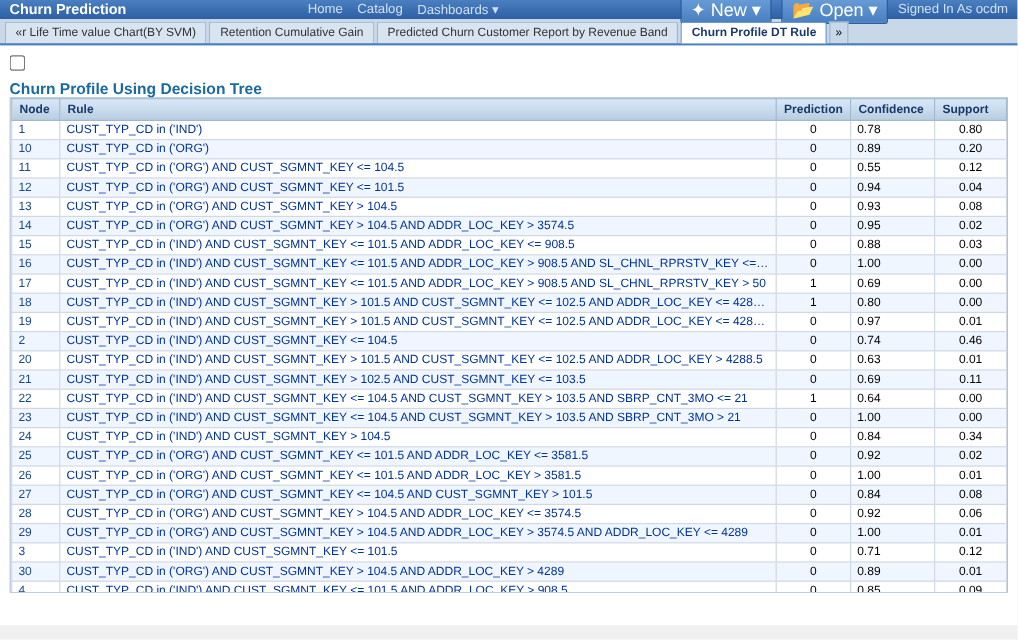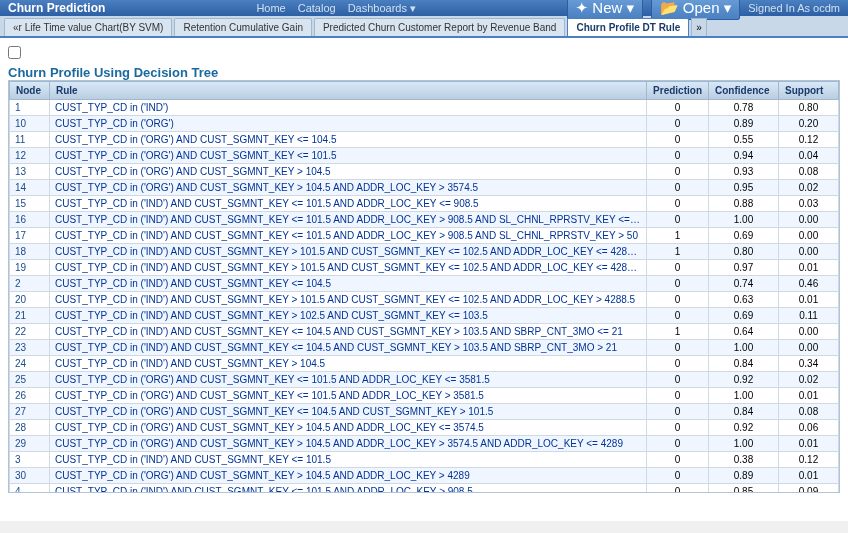--- a/index.html
+++ b/index.html
@@ -141,21 +141,21 @@
       background: #f0f6ff;
     }
     tbody td {
       border: 1px solid #d0d8e4;
       padding: 2px 5px;
       white-space: nowrap;
     }
     td.node-col { width: 40px; color: #1a4a8a; }
     td.rule-col { max-width: 580px; overflow: hidden; text-overflow: ellipsis; color: #003399; }
     td.pred-col { width: 60px; text-align: center; }
-    td.conf-col { width: 70px; text-align: center; }
+    td.conf-col { width: 70px; }
     td.supp-col { width: 60px; text-align: center; }
   </style>
 </head>
 <body>
 
 <div class="top-bar">
   <div class="top-bar-left">
     <span class="app-title">Churn Prediction</span>
   </div>
   <div class="top-bar-nav">
@@ -347,21 +347,21 @@
       <td class="node-col">29</td>
       <td class="rule-col">CUST_TYP_CD in ('ORG') AND CUST_SGMNT_KEY &gt; 104.5 AND ADDR_LOC_KEY &gt; 3574.5 AND ADDR_LOC_KEY &lt;= 4289</td>
       <td class="pred-col">0</td>
       <td class="conf-col">1.00</td>
       <td class="supp-col">0.01</td>
     </tr>
           <tr>
       <td class="node-col">3</td>
       <td class="rule-col">CUST_TYP_CD in ('IND') AND CUST_SGMNT_KEY &lt;= 101.5</td>
       <td class="pred-col">0</td>
-      <td class="conf-col">0.38</td>
+      <td class="conf-col">0.71</td>
       <td class="supp-col">0.12</td>
     </tr>
           <tr>
       <td class="node-col">30</td>
       <td class="rule-col">CUST_TYP_CD in ('ORG') AND CUST_SGMNT_KEY &gt; 104.5 AND ADDR_LOC_KEY &gt; 4289</td>
       <td class="pred-col">0</td>
       <td class="conf-col">0.89</td>
       <td class="supp-col">0.01</td>
     </tr>
           <tr>

